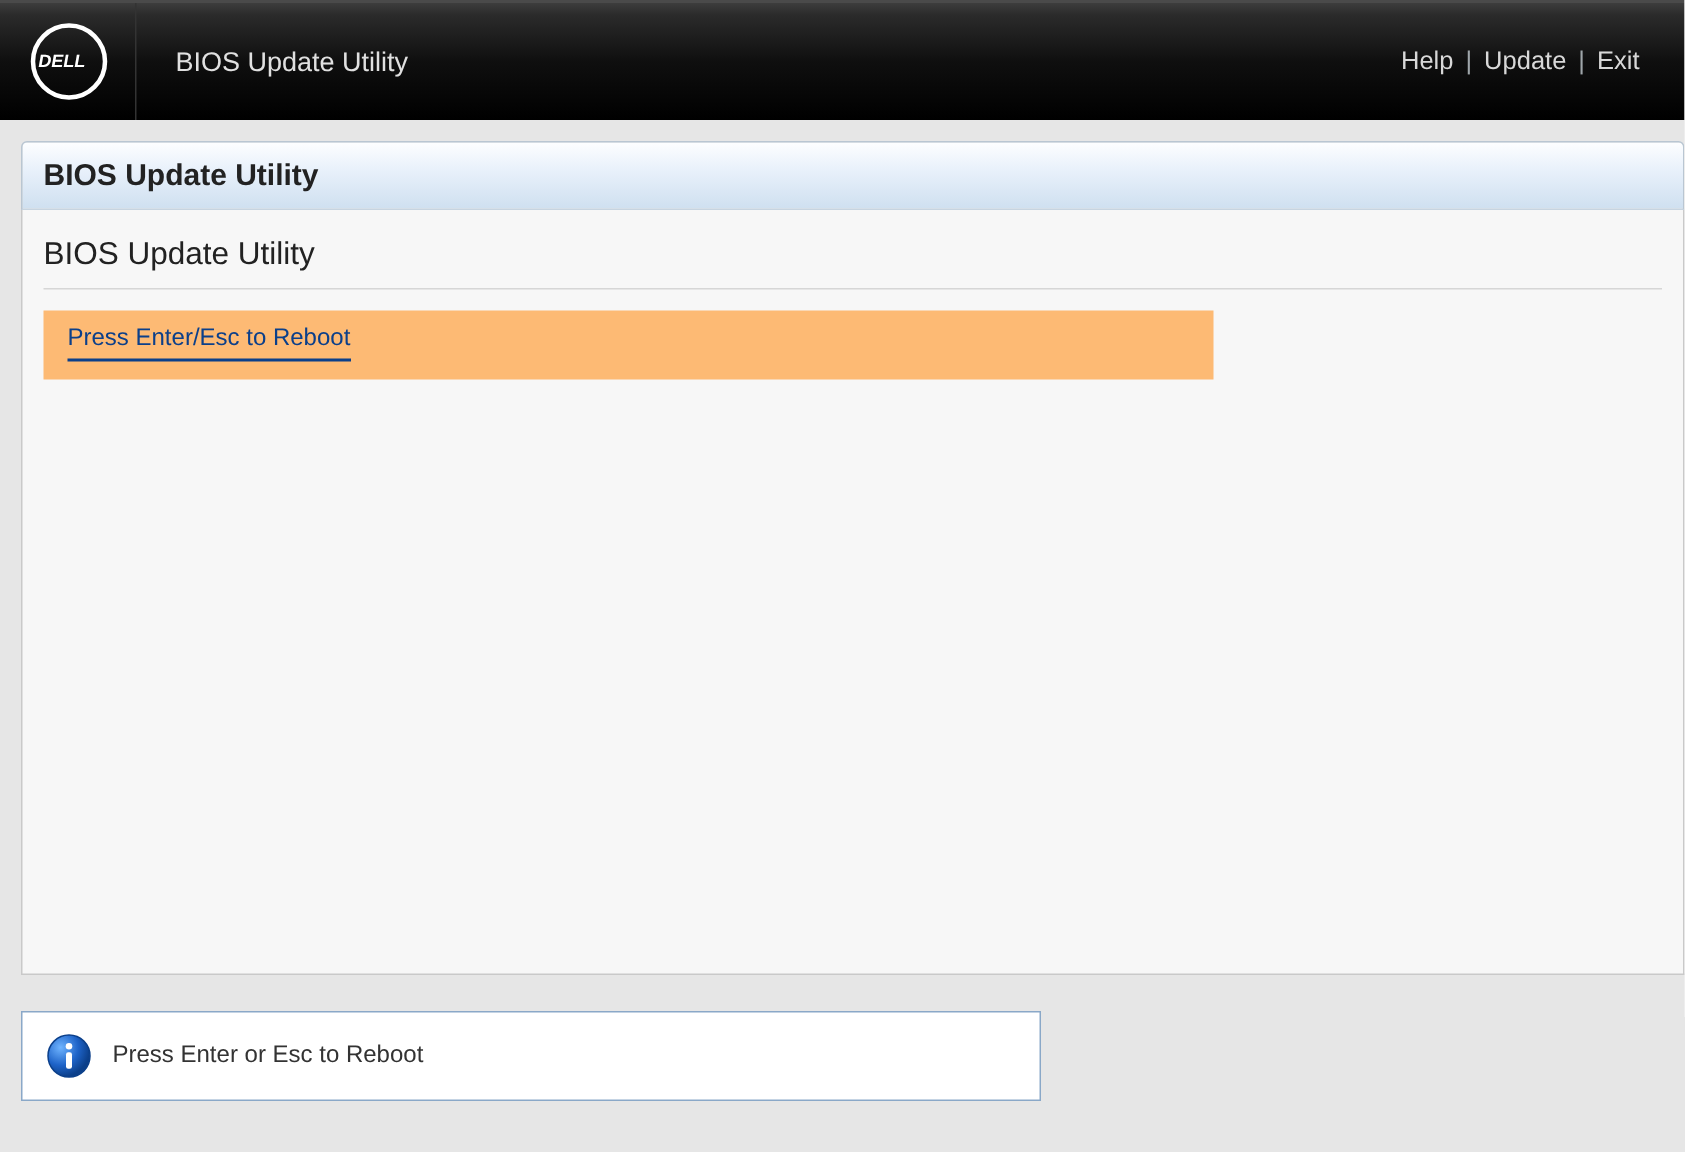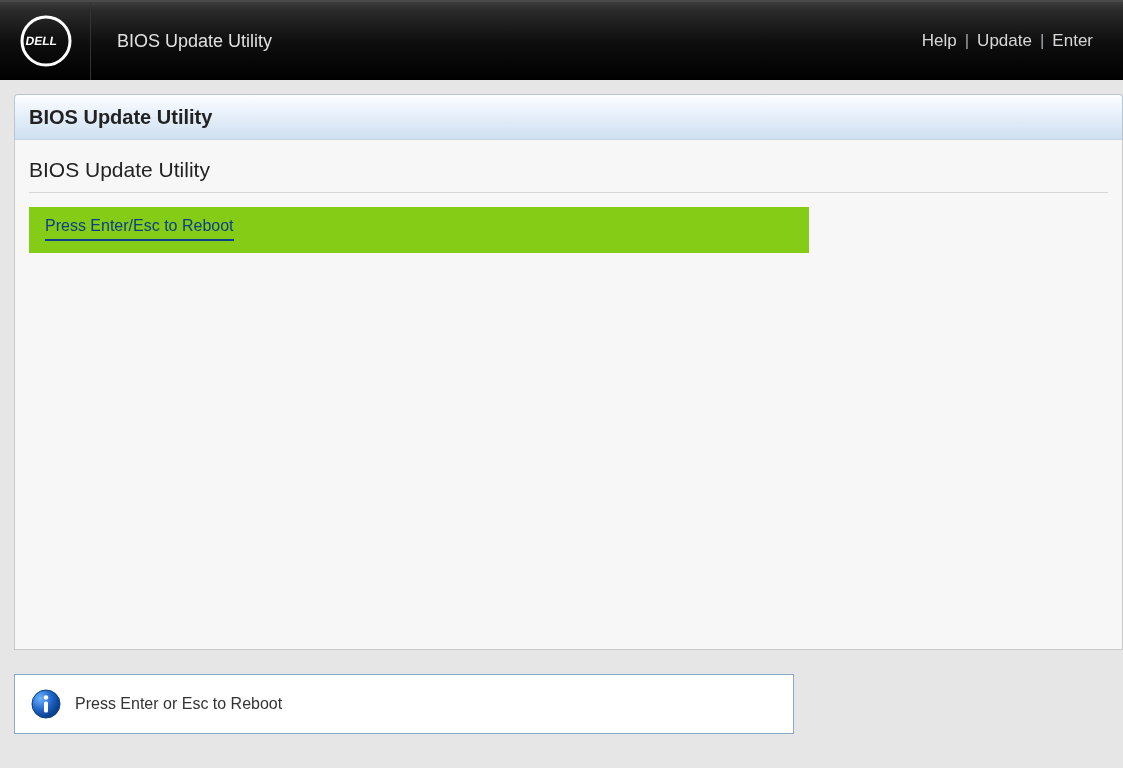--- a/index.html
+++ b/index.html
@@ -89,34 +89,34 @@
     border-bottom: 1px solid #d6d6d6;
     margin-bottom: 14px;
   }
   .status-text {
     font-size: 16px;
     color: #222;
     margin-bottom: 48px;
   }
   .highlight-bar {
     width: 780px;
-    background: #84cc16;
+    background: #fdba74;
     padding: 10px 16px 12px 16px;
   }
   .highlight-link {
     font-size: 16px;
     color: #0b3f8a;
     display: inline-block;
     padding-bottom: 4px;
     border-bottom: 2px solid #0b3f8a;
     cursor: pointer;
   }
   .footer-box {
     margin: 24px 0 0 0;
-    width: 780px;
+    width: 680px;
     background: #fff;
     border: 1px solid #8aa8c8;
     padding: 14px 16px;
     display: flex;
     align-items: center;
     gap: 14px;
   }
   .info-icon {
     width: 30px;
     height: 30px;
@@ -138,21 +138,21 @@
         <text x="26" y="30" text-anchor="middle" font-family="Arial" font-size="12" font-weight="700" fill="#fff" letter-spacing="0" transform="skewX(-10)" style="font-stretch:condensed">DELL</text>
       </svg>
     </div>
   </div>
   <div class="app-title">BIOS Update Utility</div>
   <div class="top-links">
     <a>Help</a>
     <span class="top-sep">|</span>
     <a>Update</a>
     <span class="top-sep">|</span>
-    <a>Enter</a>
+    <a>Exit</a>
   </div>
 </div>
 
 <div class="page">
   <div class="panel-header">
     <h1>BIOS Update Utility</h1>
   </div>
   <div class="panel-body">
     <div class="section-title">BIOS Update Utility</div>
     <div class="highlight-bar">

